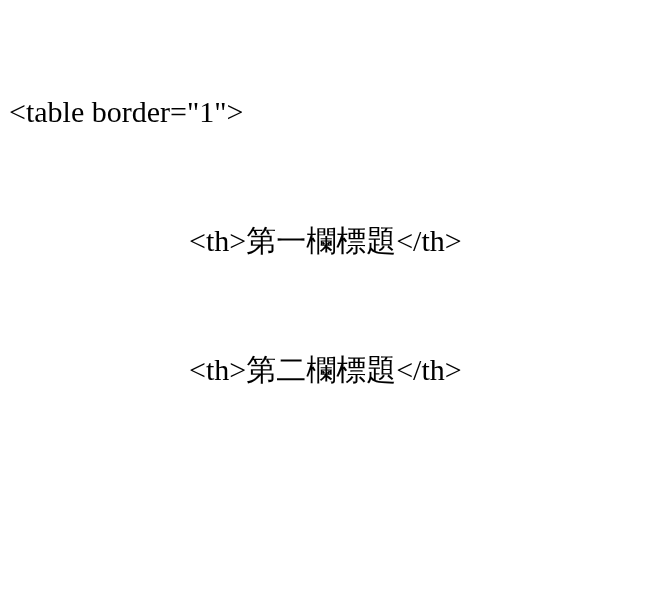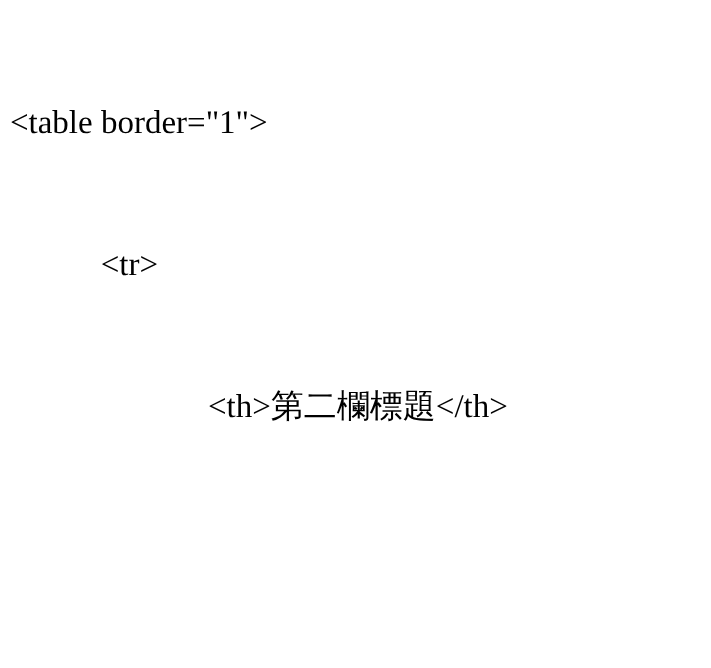--- a/index.html
+++ b/index.html
@@ -26,21 +26,21 @@
     height: 43px;
     white-space: pre;
   }
 </style>
 </head>
 <body>
 
 <div class="page">
   <div class="code-block">
     <div class="code-line">&lt;table border="1"&gt;</div>
-    <div class="code-line">           &lt;tr&gt;</div>
+    <div class="code-line">                        &lt;th&gt;第一欄標題&lt;/th&gt;</div>
     <div class="code-line">                        &lt;th&gt;第二欄標題&lt;/th&gt;</div>
     
     
     
     
     
     
     
     
     

